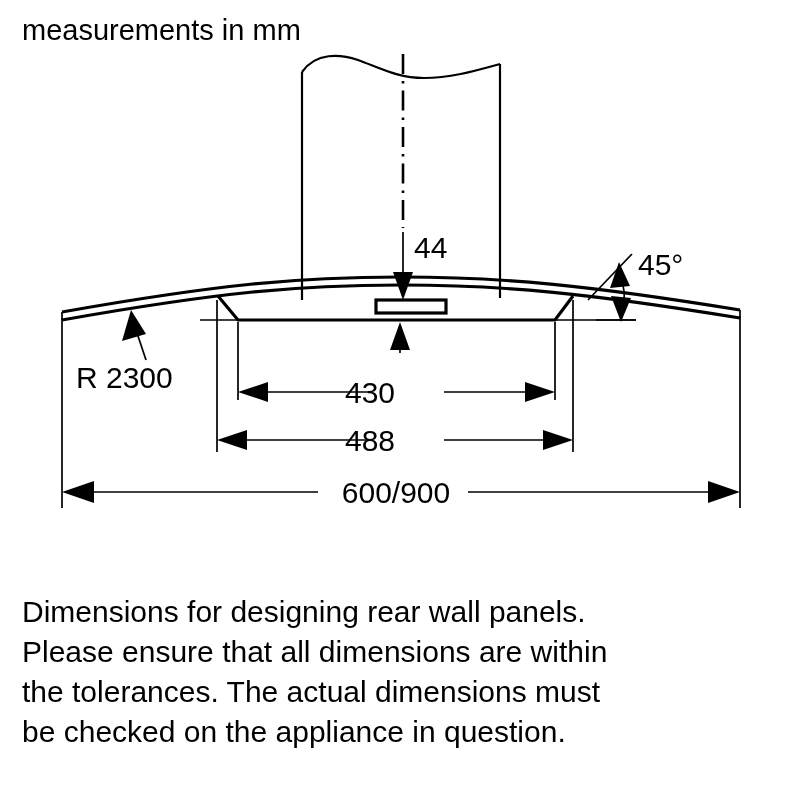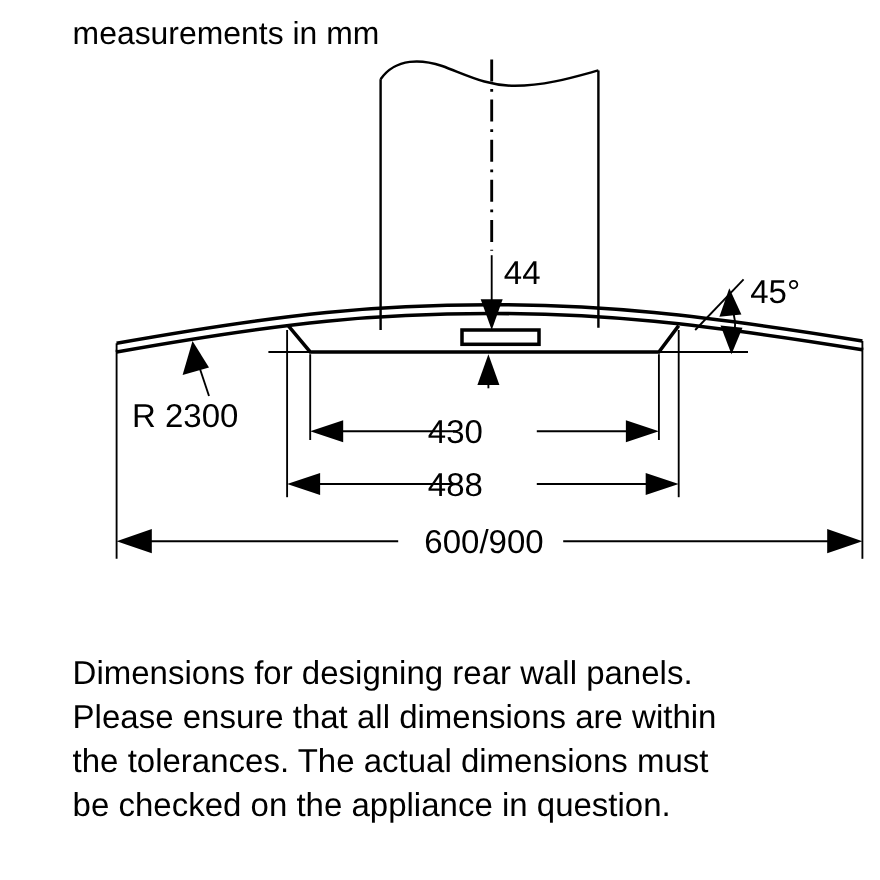--- a/index.html
+++ b/index.html
@@ -13,21 +13,20 @@
     height: 800px;
     font-family: "Liberation Sans", sans-serif;
     color: #000000;
     overflow: hidden;
     position: relative;
   }
   #drawing-root {
     position: relative;
     width: 640px;
     height: 800px;
-    margin-left: 44px;
   }
   svg.sheet {
     position: absolute;
     top: 0;
     left: 0;
     width: 800px;
     height: 800px;
     display: block;
   }
   text {

